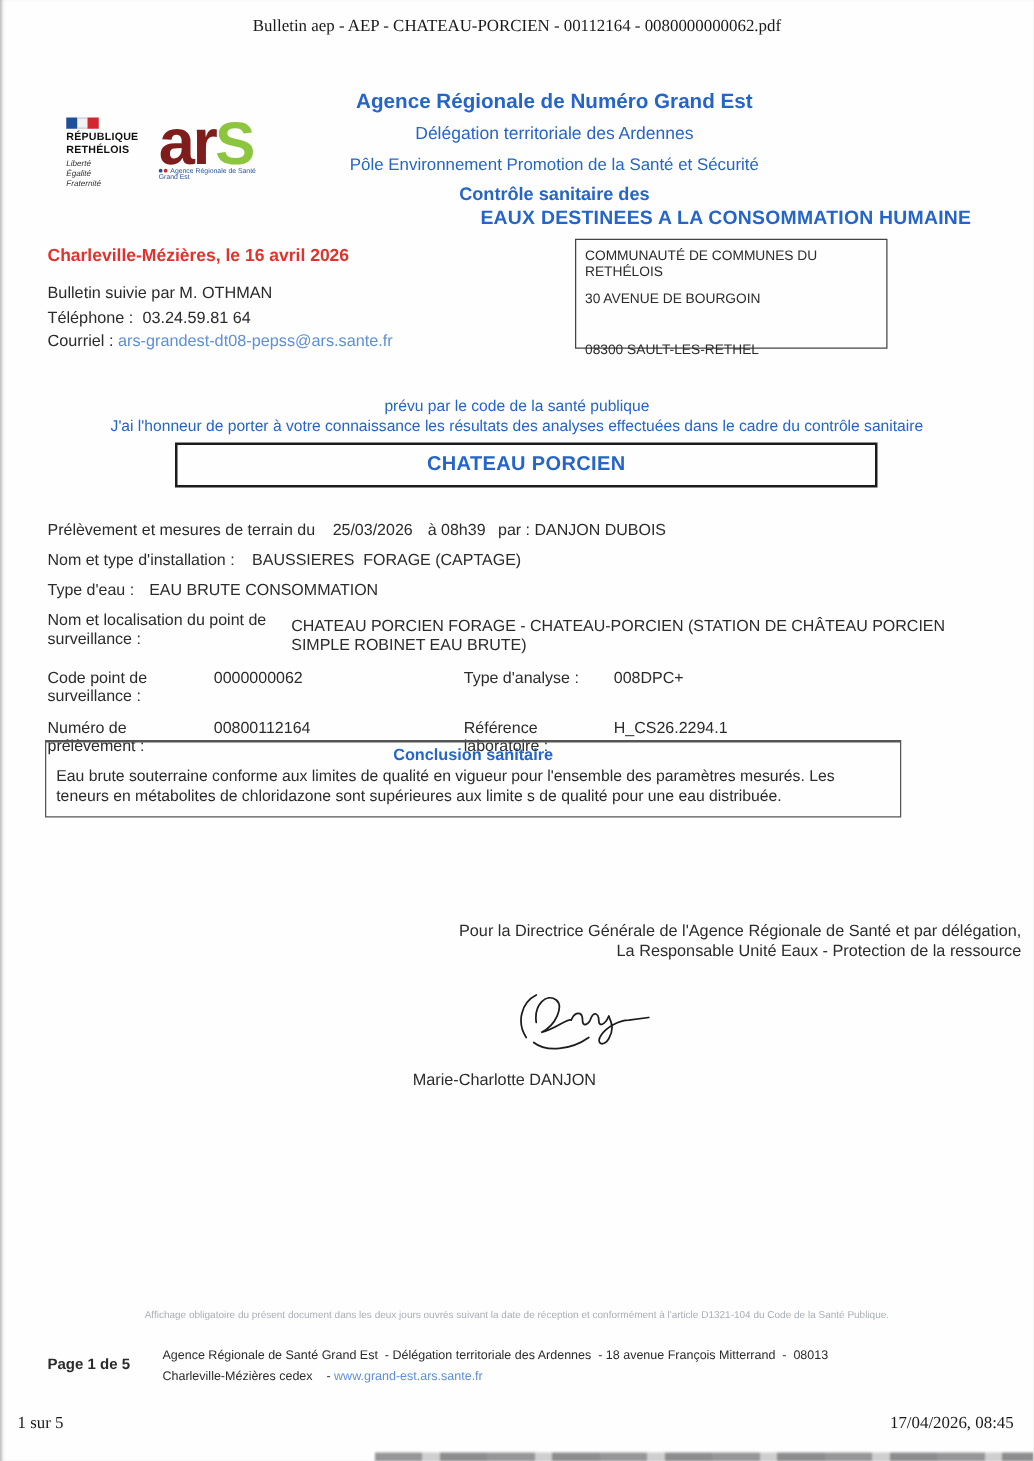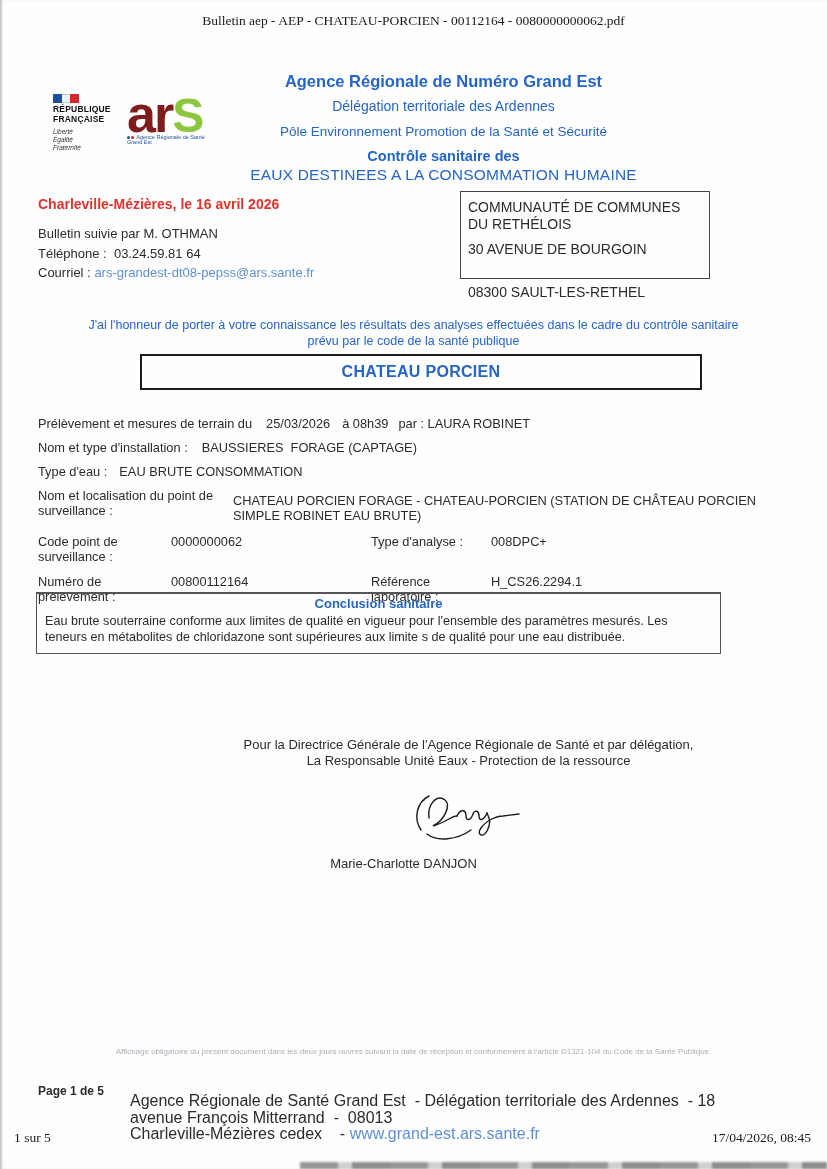--- a/index.html
+++ b/index.html
@@ -45,32 +45,32 @@
   .ars-s { color:#8cc63e; font-size:48px; font-weight:600; }
   .ars-sub { font-size:5.5px; color:#1e4f9c; line-height:1.3; margin-top:-2px; white-space:nowrap; }
   .ars-flag-dot { display:inline-block; width:3px; height:3px; border-radius:50%; vertical-align:middle; margin-right:1px; }
 
   
   .head-text { position:absolute; top:72px; left:110px; right:50px; text-align:center; color:#2565c8; }
   .ht1 { font-size:16.5px; font-weight:bold; }
   .ht2 { font-size:14px; margin-top:7px; }
   .ht3 { font-size:13.5px; margin-top:10px; }
   .ht4 { font-size:14.5px; font-weight:bold; margin-top:9px; }
-  .ht5 { font-size:15.5px; font-weight:normal; margin-top:2px; letter-spacing:.2px; }
+  .ht5 { font-size:15.5px; font-weight:bold; margin-top:2px; letter-spacing:.2px;text-align:right; }
 
   
   .date-line { position:absolute; left:38px; top:196px; color:#e2322e; font-weight:bold; font-size:14px; }
   .contact { position:absolute; left:38px; top:224px; font-size:13px; line-height:19.5px; }
   .contact .row { margin-bottom:0; }
   a.link { color:#5e8fd6; text-decoration:none; }
 
   
   .recipient {
     position:absolute; left:460px; top:191px; width:250px; height:88px;
-    border:1px solid #444; padding:7px 6px 6px 7px; font-size:14px; line-height:1.2;
+    border:1px solid #444; padding:7px 6px 6px 7px; font-size:11px; line-height:1.2;
   }
   .recipient .r2 { margin-top:8px; }
   .recipient .r3 { margin-top:27px; }
 
   
   .intro { position:absolute; top:317px; left:60px; right:60px; text-align:center; color:#2565c8; font-size:12.5px; line-height:16px; }
 
   
   .commune-box {
     position:absolute; left:140px; top:354px; width:562px; height:36px;
@@ -99,30 +99,30 @@
   
   .conclusion {
     position:absolute; left:36px; top:592px; width:685px;
     border:1px solid #555; border-top-width:2px;
     padding:2px 8px 8px 8px;
   }
   .conclusion .title { text-align:center; color:#2565c8; font-weight:bold; font-size:13px; margin-bottom:3px; }
   .conclusion .body { font-size:12.6px; line-height:15.5px; }
 
   
-  .sig { position:absolute; top:737px; left:120px; right:10px; text-align:center; font-size:13px; line-height:16px; }
+  .sig { position:absolute; top:737px; left:120px; right:10px; text-align:right; font-size:13px; line-height:16px; }
   .sig-img { position:absolute; top:782px; left:405px; }
   .sig-name { position:absolute; top:856px; left:120px; right:140px; text-align:center; font-size:13px; }
 
   
   .legal { position:absolute; top:1047px; left:0; right:0; text-align:center; font-size:8px; color:#a9afb5; }
 
   
   .page-label { position:absolute; left:38px; top:1084px; font-size:12px; font-weight:bold; }
-  .footer-addr { position:absolute; left:130px; top:1077px; right:60px; font-size:16px; line-height:16.5px;margin-top:16px; }
+  .footer-addr { position:absolute; left:130px; top:1077px; right:60px; font-size:10px; line-height:16.5px; }
 
   
   .left-edge { position:absolute; left:0; top:0; bottom:0; width:3px; background:linear-gradient(to right, rgba(0,0,0,.15), rgba(0,0,0,0)); }
   .bottom-smudge { position:absolute; left:300px; right:0; bottom:0; height:7px;
     background:repeating-linear-gradient(to right, rgba(20,20,25,.55) 0 38px, rgba(20,20,25,.25) 38px 52px, rgba(20,20,25,.6) 52px 90px);
     filter:blur(1px); opacity:.8; }
 </style>
 </head>
 <body>
 
@@ -131,21 +131,21 @@
   <div class="print-header">Bulletin aep - AEP - CHATEAU-PORCIEN - 00112164 - 0080000000062.pdf</div>
 
   <div class="logos">
     <div class="rf-logo">
       <div class="rf-flag">
         <span style="background:#1e4f9c"></span>
           <span style="background:#f2f2f2;border-top:1px solid #ccc;border-bottom:1px solid #ccc"></span>
           <span style="background:#d2272e"></span>
       </div>
       <div class="rf-name">RÉPUBLIQUE</div>
-      <div class="rf-name">FRANÇAISE</div>
+      <div class="rf-name">RETHÉLOIS</div>
       <div class="rf-motto">
         <div>Liberté</div>
         <div>Égalité</div>
         <div>Fraternité</div>
       </div>
     </div>
     <div class="ars-logo">
       <div class="ars-word">
         <span class="ars-ar">ar</span><span class="ars-s">S</span>
       </div>
@@ -178,32 +178,32 @@
     </div>
   </div>
 
   <div class="recipient">
     <div>COMMUNAUTÉ DE COMMUNES DU RETHÉLOIS</div>
     <div class="r2">30 AVENUE DE BOURGOIN</div>
     <div class="r3">08300 SAULT-LES-RETHEL</div>
   </div>
 
   <div class="intro">
+    <div>prévu par le code de la santé publique</div>
     <div>J'ai l'honneur de porter à votre connaissance les résultats des analyses effectuées dans le cadre du contrôle sanitaire</div>
-    <div>prévu par le code de la santé publique</div>
   </div>
 
   <div class="commune-box">CHATEAU PORCIEN</div>
 
   <div class="sample">
     <div class="srow">
       <span>Prélèvement et mesures de terrain du</span>
       <span class="gap14">25/03/2026</span>
       <span class="gap12">à 08h39</span>
-      <span class="gap10">par : LAURA ROBINET</span>
+      <span class="gap10">par : DANJON DUBOIS</span>
     </div>
     <div class="srow">
       <span>Nom et type d'installation :</span>
       <span class="gap14 pre">BAUSSIERES  FORAGE (CAPTAGE)</span>
     </div>
     <div class="srow" style="margin-top:3px">
       <span>Type d'eau :</span>
       <span class="gap12">EAU BRUTE CONSOMMATION</span>
     </div>
     <div class="point-row">

